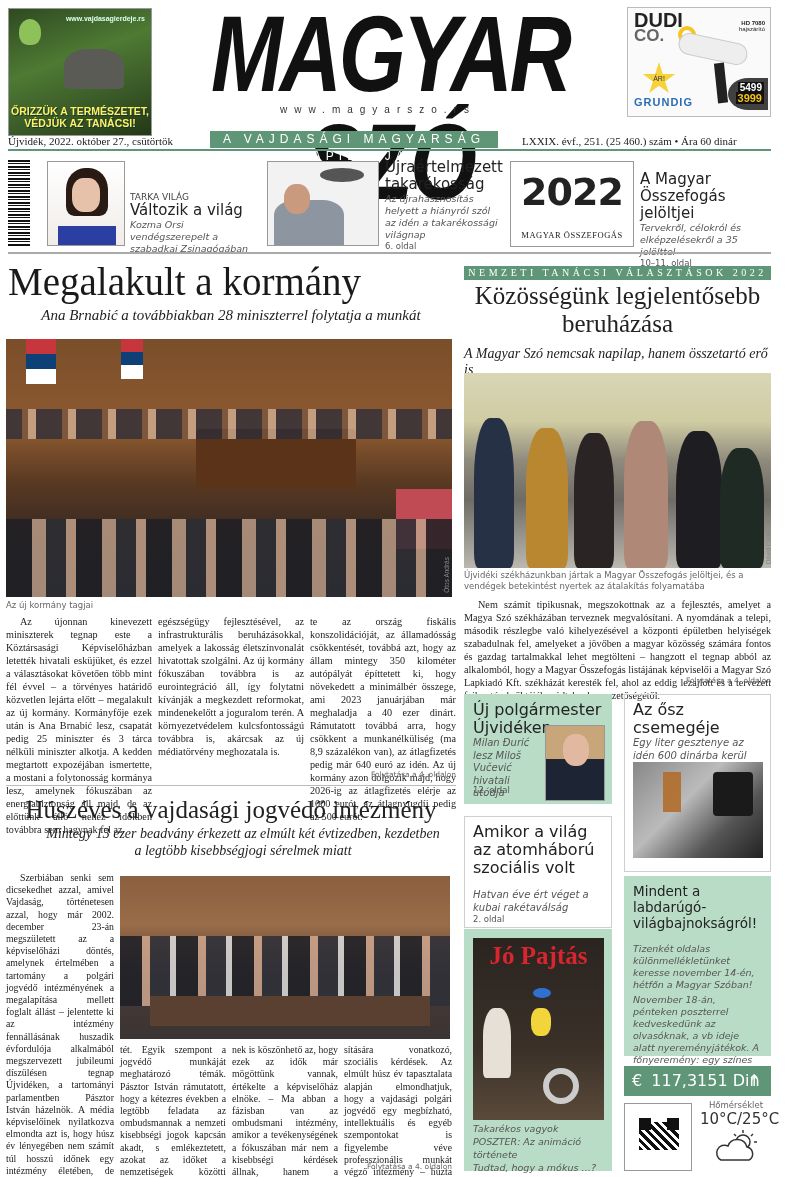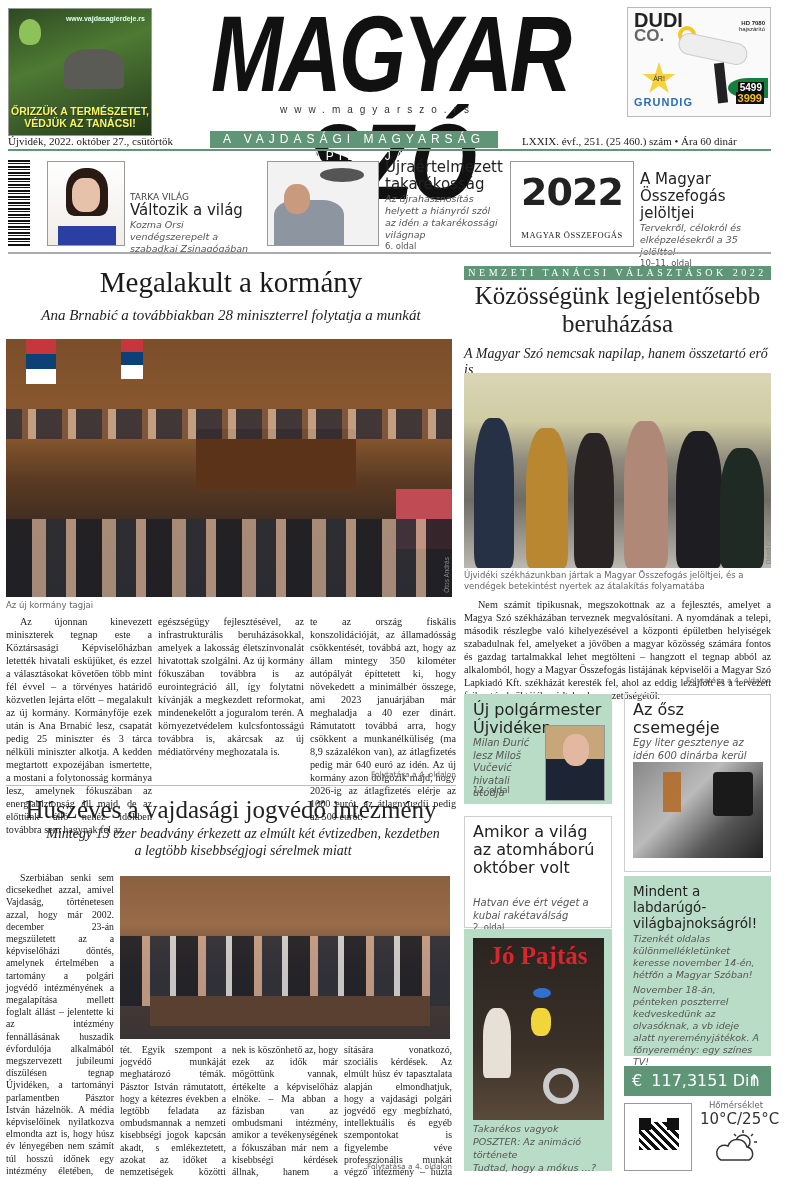--- a/index.html
+++ b/index.html
@@ -21,21 +21,21 @@
 .issue{left:522px;top:135px;font-size:11px}
 .rule-top{left:8px;top:149px;width:763px;height:2px;background:#5f9678}
 .ad-dudi{left:627px;top:7px;width:144px;height:110px;border:1px solid #bbb;background:#fafafa;overflow:hidden}
 .ad-dudi .brand{position:absolute;left:6px;top:4px;font-family:"Liberation Sans",sans-serif;font-weight:700;font-size:20px;line-height:16px;color:#222}
 .ad-dudi .brand2{color:#666;font-size:17px}
 .ad-dudi .ring{position:absolute;left:50px;top:18px;width:18px;height:18px;border:4px solid #f5c522;border-radius:50%}
 .ad-dudi .model{position:absolute;right:5px;top:12px;font-size:6px;font-family:"Liberation Sans",sans-serif;font-weight:bold;text-align:right}
 .ad-dudi .dryer{position:absolute;left:50px;top:30px;width:70px;height:22px;background:#eee;border:1px solid #ccc;border-radius:12px;transform:rotate(12deg)}
 .ad-dudi .handle{position:absolute;left:88px;top:55px;width:10px;height:40px;background:#222;transform:rotate(-6deg)}
 .ad-dudi .star{position:absolute;left:14px;top:54px;width:34px;height:34px;background:#f7d23c;clip-path:polygon(50% 0,61% 35%,98% 35%,68% 57%,79% 91%,50% 70%,21% 91%,32% 57%,2% 35%,39% 35%);font-size:7px;text-align:center;line-height:34px;font-family:"Liberation Sans",sans-serif;color:#333}
-.ad-dudi .price{position:absolute;right:2px;top:70px;width:40px;height:20px;background:#15803d;border-radius:50% 0 0 50%;font-family:"Liberation Sans",sans-serif;font-weight:bold;color:#fff;font-size:10px;text-align:right;padding-right:4px;line-height:11px;padding-top:4px}
+.ad-dudi .price{position:absolute;right:2px;top:70px;width:40px;height:32px;background:#404040;border-radius:50% 0 0 50%;font-family:"Liberation Sans",sans-serif;font-weight:bold;color:#fff;font-size:10px;text-align:right;padding-right:4px;line-height:11px;padding-top:4px}
 .ad-dudi .price .old{background:#111;padding:0 2px}
 .ad-dudi .price .new{background:#111;padding:0 2px;color:#f4c01b;font-size:11px}
 .ad-dudi .grundig{position:absolute;left:6px;bottom:8px;color:#2a6db5;font-family:"Liberation Sans",sans-serif;font-weight:900;font-size:11px;letter-spacing:1px}
 
 .barcode{left:8px;top:160px;width:22px;height:86px;background:repeating-linear-gradient(180deg,#111 0 2px,#fff 2px 3px,#111 3px 4px,#fff 4px 6px)}
 .teaser-img{border:1px solid #999;overflow:hidden}
 .t1-img{left:47px;top:161px;width:78px;height:85px;background:linear-gradient(#fff 0%,#f0ece8 100%)}
 .t1-img .hair{position:absolute;left:18px;top:6px;width:42px;height:48px;background:#2a1a14;border-radius:45% 45% 20% 20%}
 .t1-img .face{position:absolute;left:24px;top:16px;width:28px;height:34px;background:#e7c2aa;border-radius:40%}
 .t1-img .dress{position:absolute;left:10px;top:64px;width:58px;height:22px;background:#2b3fa3}
@@ -45,21 +45,21 @@
 .teaser-page{font-family:"DejaVu Sans",sans-serif;font-size:8.5px;color:#555}
 .t2-img{left:267px;top:161px;width:112px;height:85px;background:#f2f2f2}
 .t2-img .lamp{position:absolute;left:52px;top:6px;width:44px;height:14px;background:#555;border-radius:50%}
 .t2-img .man{position:absolute;left:6px;top:38px;width:70px;height:50px;background:#8d96a0;border-radius:30% 30% 0 0}
 .t2-img .head{position:absolute;left:16px;top:22px;width:26px;height:30px;background:#c99a7d;border-radius:45%}
 .t3-img{left:510px;top:161px;width:124px;height:86px;background:#fff}
 .logo2022{position:absolute;left:0;right:0;top:8px;text-align:center;font-family:"DejaVu Sans",sans-serif;font-weight:bold;font-size:38px;letter-spacing:-1px;color:#222}
 .logo-cap{position:absolute;left:0;right:0;bottom:6px;text-align:center;font-family:"Liberation Serif",serif;font-size:8.5px;letter-spacing:.5px}
 .rule-mid{left:8px;top:252px;width:763px;height:2px;background:#aaa}
 
-.lead-title{left:8px;top:260px;width:446px;text-align:center;font-size:29px;line-height:44px;color:#1a1a1a}
+.lead-title{left:8px;top:260px;width:446px;font-size:39px;line-height:44px;color:#1a1a1a}
 .lead-sub{left:8px;top:307px;width:446px;text-align:center;font-style:italic;font-size:15px}
 .photo{background:#6b4a2c;overflow:hidden}
 .lead-photo{left:6px;top:339px;width:446px;height:258px;background:linear-gradient(180deg,#7a4e2a 0%,#8d5a30 35%,#5a3a22 55%,#3a2a22 75%,#2a2628 100%)}
 .credit{font-family:"Liberation Sans",sans-serif;font-size:6.5px;color:#888;writing-mode:vertical-rl;transform:rotate(180deg)}
 .caption{font-family:"DejaVu Sans",sans-serif;font-size:8.5px;color:#666}
 .body-col{font-family:"Liberation Serif",serif;font-size:10.2px;line-height:13px;text-align:justify;color:#222}
 .body-col p{text-indent:14px}
 .cont{font-family:"DejaVu Sans",sans-serif;font-size:7.5px;color:#666;text-align:right}
 
 .nt-banner{left:464px;top:266px;width:307px;height:14px;color:#fff;font-family:Liberation Serif, serif;font-size:10px;letter-spacing:3.5px;text-align:center;line-height:14px}
@@ -217,43 +217,43 @@
   <div class="box-title">Az ősz csemegéje</div>
   <div class="box-sub">Egy liter gesztenye az idén 600 dinárba kerül</div>
   <div class="box-page">13. oldal</div>
   <div style="position:absolute;left:8px;top:67px;width:130px;height:96px;background:linear-gradient(135deg,#888 0%,#bbb 40%,#555 70%,#222 100%)">
     <div style="position:absolute;left:30px;top:10px;width:18px;height:40px;background:#b16d2b;opacity:.9"></div>
     <div style="position:absolute;right:10px;top:10px;width:40px;height:44px;background:#1a1a1a;border-radius:4px"></div>
   </div>
 </div>
 
 <div class="abs box" style="left:464px;top:816px;width:148px;height:112px">
-  <div class="box-title">Amikor a világ az atomháború október volt</div>
-  <div class="box-sub" style="margin-top:20px">Hatvan éve ért véget a kubai rakétaválság</div>
+  <div class="box-title">Amikor a világ az atomháború szociális volt</div>
+  <div class="box-sub" style="margin-top:12px">Hatvan éve ért véget a kubai rakétaválság</div>
   <div class="box-page">2. oldal</div>
 </div>
 
 <div class="abs box lightgreen" style="left:464px;top:929px;width:148px;height:242px;border-color:#b9dcc6">
   <div style="position:absolute;left:8px;top:8px;width:131px;height:182px;background:linear-gradient(180deg,#2a2420 0%,#3a3028 60%,#5a4a3a 100%)">
     <div style="position:absolute;left:0;right:0;top:4px;text-align:center;color:#d8252e;font-family:'Liberation Serif',serif;font-weight:bold;font-size:25px">Jó Pajtás</div>
     <div style="position:absolute;left:60px;top:50px;width:18px;height:10px;background:#3070d0;border-radius:50%"></div>
     <div style="position:absolute;left:58px;top:70px;width:20px;height:28px;background:#f1d53a;border-radius:40%"></div>
     <div style="position:absolute;left:10px;top:70px;width:28px;height:70px;background:#e6e0d6;border-radius:40% 40% 10% 10%"></div>
     <div style="position:absolute;left:70px;top:130px;width:36px;height:36px;border:6px solid #ccc;border-radius:50%"></div>
   </div>
   <div class="box-sub" style="position:absolute;left:8px;top:192px;font-size:9.5px;line-height:13px">
     <div>Takarékos vagyok</div>
     <div>POSZTER: Az animáció története</div>
     <div>Tudtad, hogy a mókus …?</div>
   </div>
 </div>
 
 <div class="abs box lightgreen" style="left:624px;top:876px;width:147px;height:180px;border-color:#b9dcc6">
   <div class="box-title" style="font-size:13.5px;line-height:16px">Mindent a labdarúgó-világbajnokságról!</div>
-  <div class="box-sub" style="font-size:9.5px;line-height:12px;margin-top:2px">Tizenkét oldalas különmellékletünket keresse november 14-én, hétfőn a Magyar Szóban!</div>
+  <div class="box-sub" style="font-size:9.5px;line-height:12px;margin-top:12px">Tizenkét oldalas különmellékletünket keresse november 14-én, hétfőn a Magyar Szóban!</div>
   <div class="box-sub" style="font-size:9.5px;line-height:12px;margin-top:3px">November 18-án, pénteken poszterrel kedveskedünk az olvasóknak, a vb ideje alatt nyereményjátékok. A főnyeremény: egy színes TV!</div>
   <div class="box-page" style="margin-top:2px">Bővebben a 17. oldalon</div>
 </div>
 
 <div class="abs a2-title serif">Húszéves a vajdasági jogvédő intézmény</div>
 <div class="abs a2-sub serif">
   <div>Mintegy 13 ezer beadvány érkezett az elmúlt két évtizedben, kezdetben</div>
   <div>a legtöbb kisebbségjogi sérelmek miatt</div>
 </div>
 <div class="abs body-col" style="left:6px;top:872px;width:108px;font-size:9.8px;line-height:12.2px">

